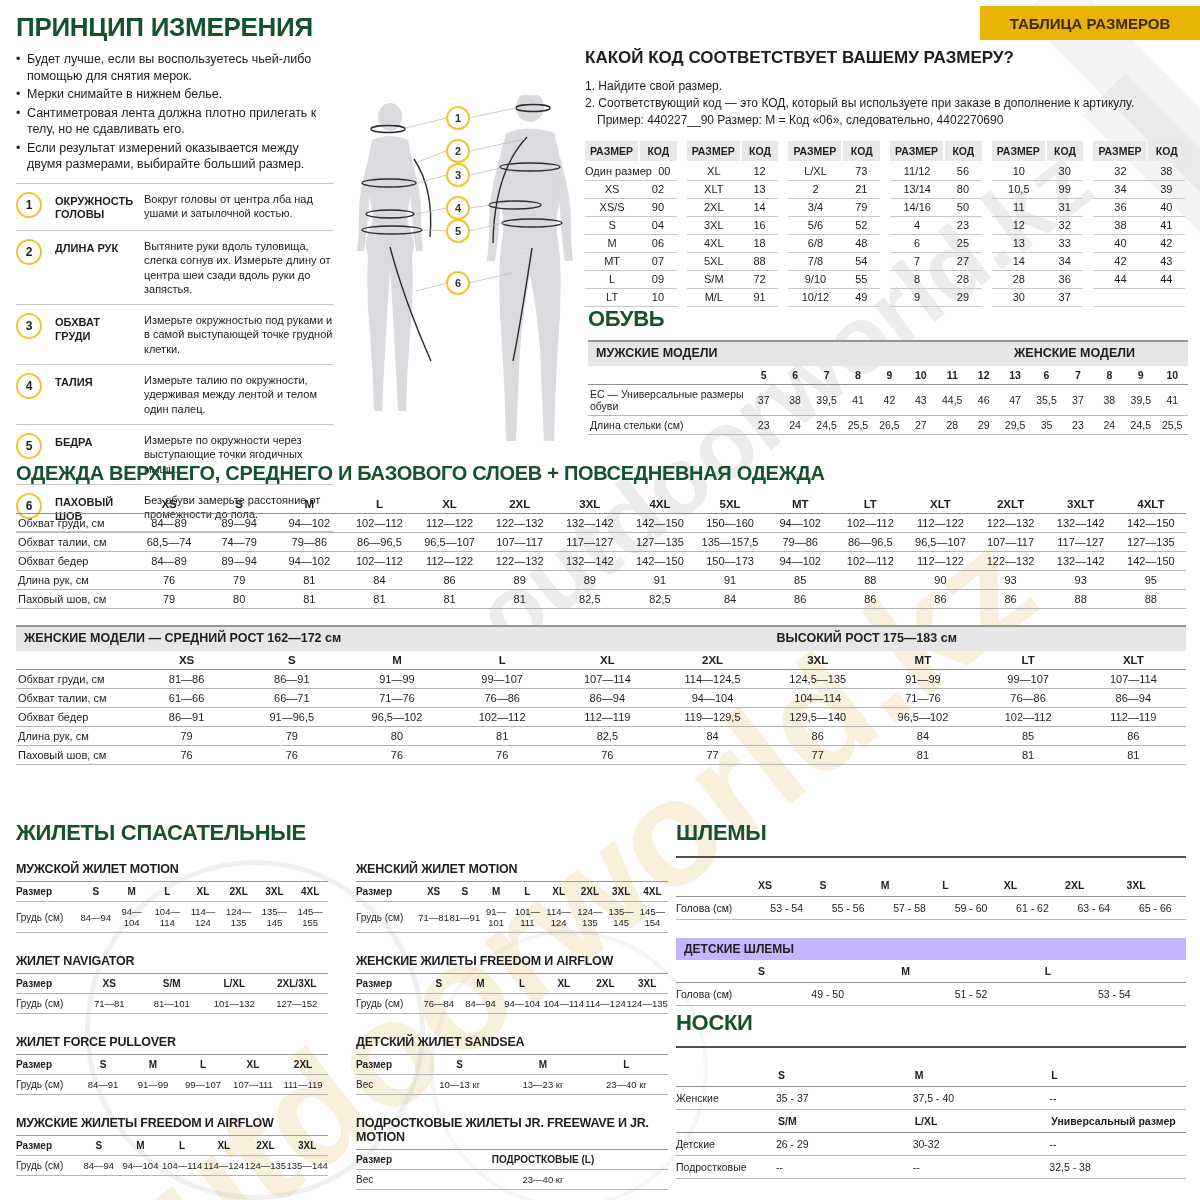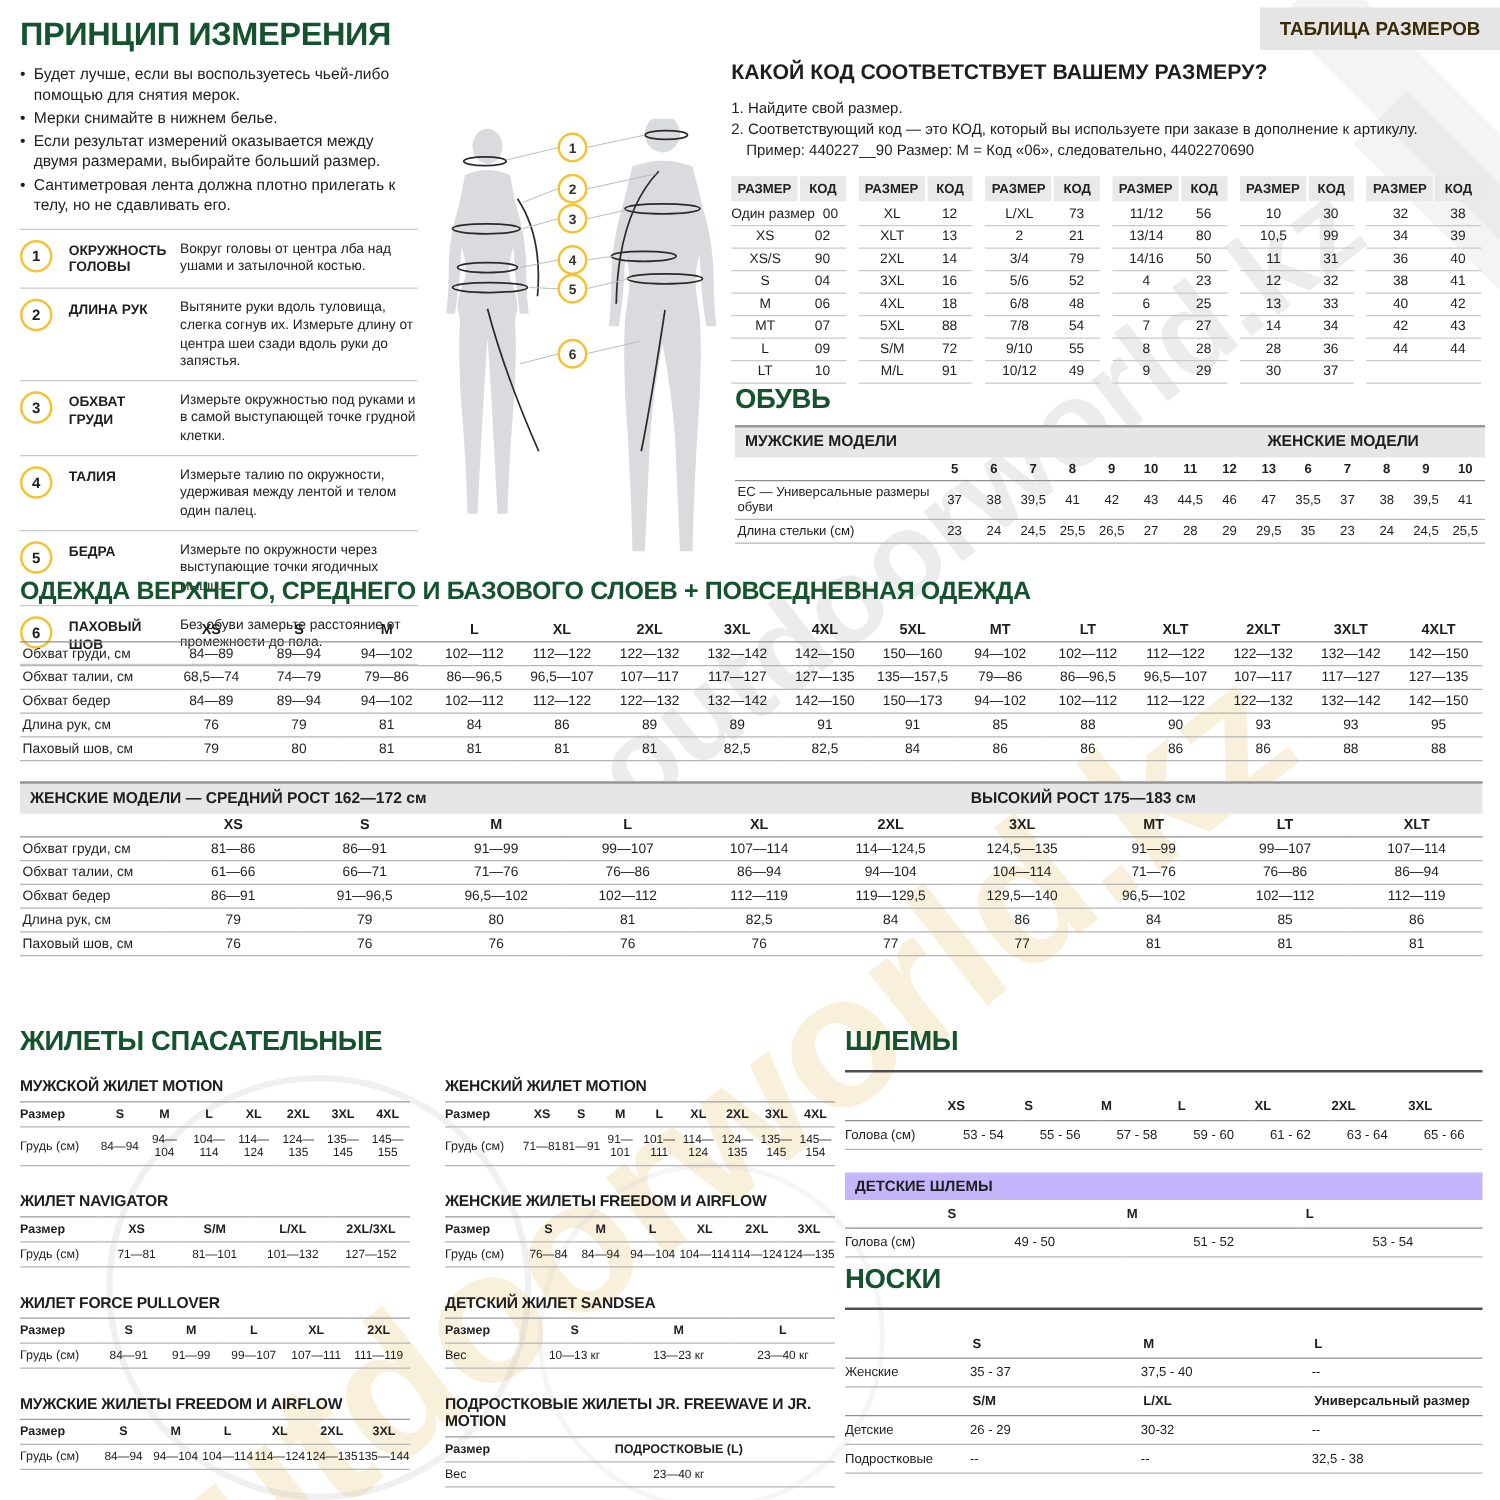--- a/index.html
+++ b/index.html
@@ -15,21 +15,21 @@
   .wmc2{left:430px;top:930px;width:270px;height:270px;border:4px solid rgba(200,200,200,0.18);}
   .chev{position:absolute;z-index:1;background:rgba(205,205,205,0.22);pointer-events:none;transform:rotate(45deg);}
   .chev1{left:1000px;top:70px;width:300px;height:60px;}
   .chev2{left:1060px;top:170px;width:300px;height:60px;}
   
   .gold{color:#14532d;font-weight:bold;letter-spacing:-0.3px;}
   .h-xl{font-size:26px;margin:0 0 8px 0;}
   .h-l{font-size:22px;margin:0;}
   .h-m{font-size:20px;margin:0 0 10px 0;}
   
-  .badge{position:absolute;top:6px;right:0;z-index:3;width:192px;height:34px;background:#e5e5e5;
+  .badge{position:absolute;top:6px;right:0;z-index:3;width:220px;height:34px;background:#eab308;
          display:flex;align-items:center;justify-content:center;font-weight:bold;font-size:15px;color:#3a2b06;}
   
   .principle{position:absolute;left:16px;top:12px;width:318px;}
   .bullets{list-style:none;margin:2px 0 10px 0;padding:0;font-size:12.5px;line-height:1.32;}
   .bullets li{padding-left:11px;position:relative;margin-bottom:2px;}
   .bullets li::before{content:"•";position:absolute;left:0;top:0;}
   .m-row{display:grid;grid-template-columns:32px 82px 1fr;gap:7px;padding:8px 0;border-top:1px solid #c9c9c9;align-items:flex-start;}
   .m-row:last-child{border-bottom:1px solid #c9c9c9;}
   .m-circle{width:22px;height:22px;border:2px solid #f2c334;border-radius:50%;display:flex;align-items:center;
             justify-content:center;font-weight:bold;font-size:12px;background:#fff;}
@@ -97,22 +97,22 @@
   <div class="chev chev1"></div>
   <div class="chev chev2"></div>
 
   <div class="badge">ТАБЛИЦА РАЗМЕРОВ</div>
 
   <div class="principle layer">
     <h1 class="gold h-xl">ПРИНЦИП ИЗМЕРЕНИЯ</h1>
     <ul class="bullets" id="bullets">
         <li>Будет лучше, если вы воспользуетесь чьей-либо помощью для снятия мерок.</li>
         <li>Мерки снимайте в нижнем белье.</li>
+        <li>Сантиметровая лента должна плотно прилегать к телу, но не сдавливать его.</li>
         <li>Если результат измерений оказывается между двумя размерами, выбирайте больший размер.</li>
-        <li>Сантиметровая лента должна плотно прилегать к телу, но не сдавливать его.</li>
       </ul>
     <div id="measure-items">
         <div class="m-row">
           <span class="m-circle">1</span>
           <span class="m-label">ОКРУЖНОСТЬ ГОЛОВЫ</span>
           <span class="m-text">Вокруг головы от центра лба над ушами и затылочной костью.</span>
         </div>
         <div class="m-row">
           <span class="m-circle">2</span>
           <span class="m-label">ДЛИНА РУК</span>

